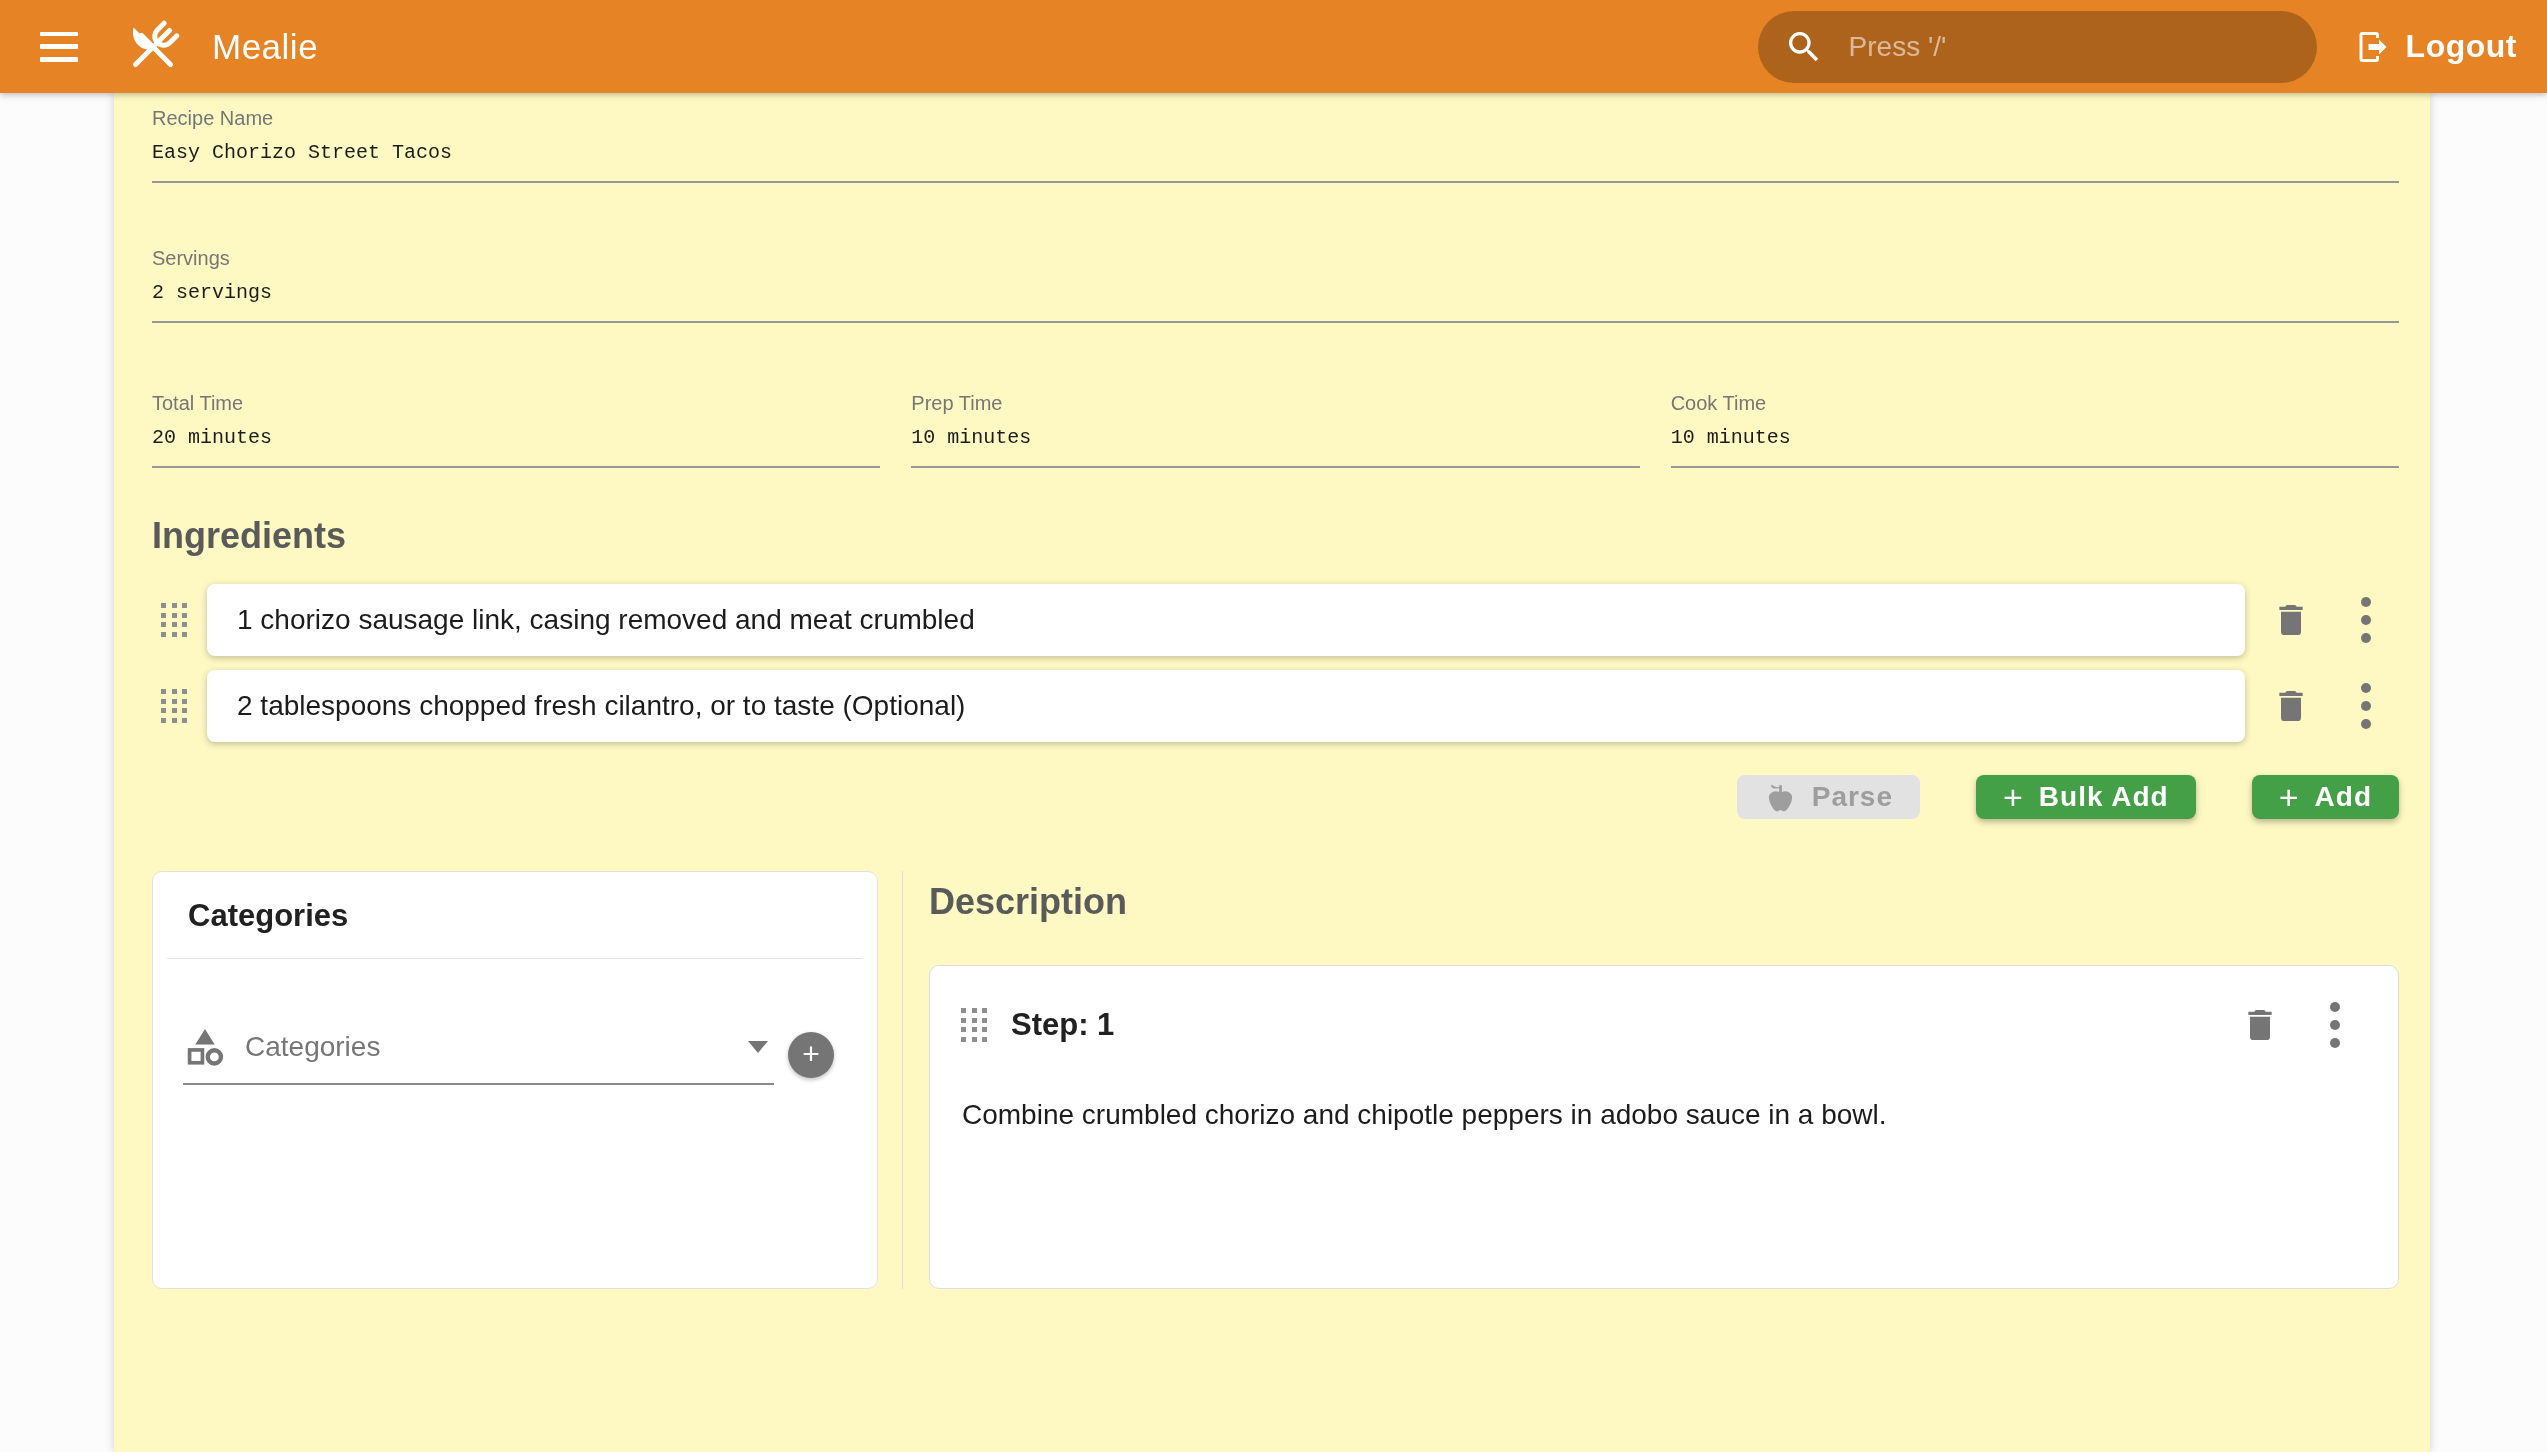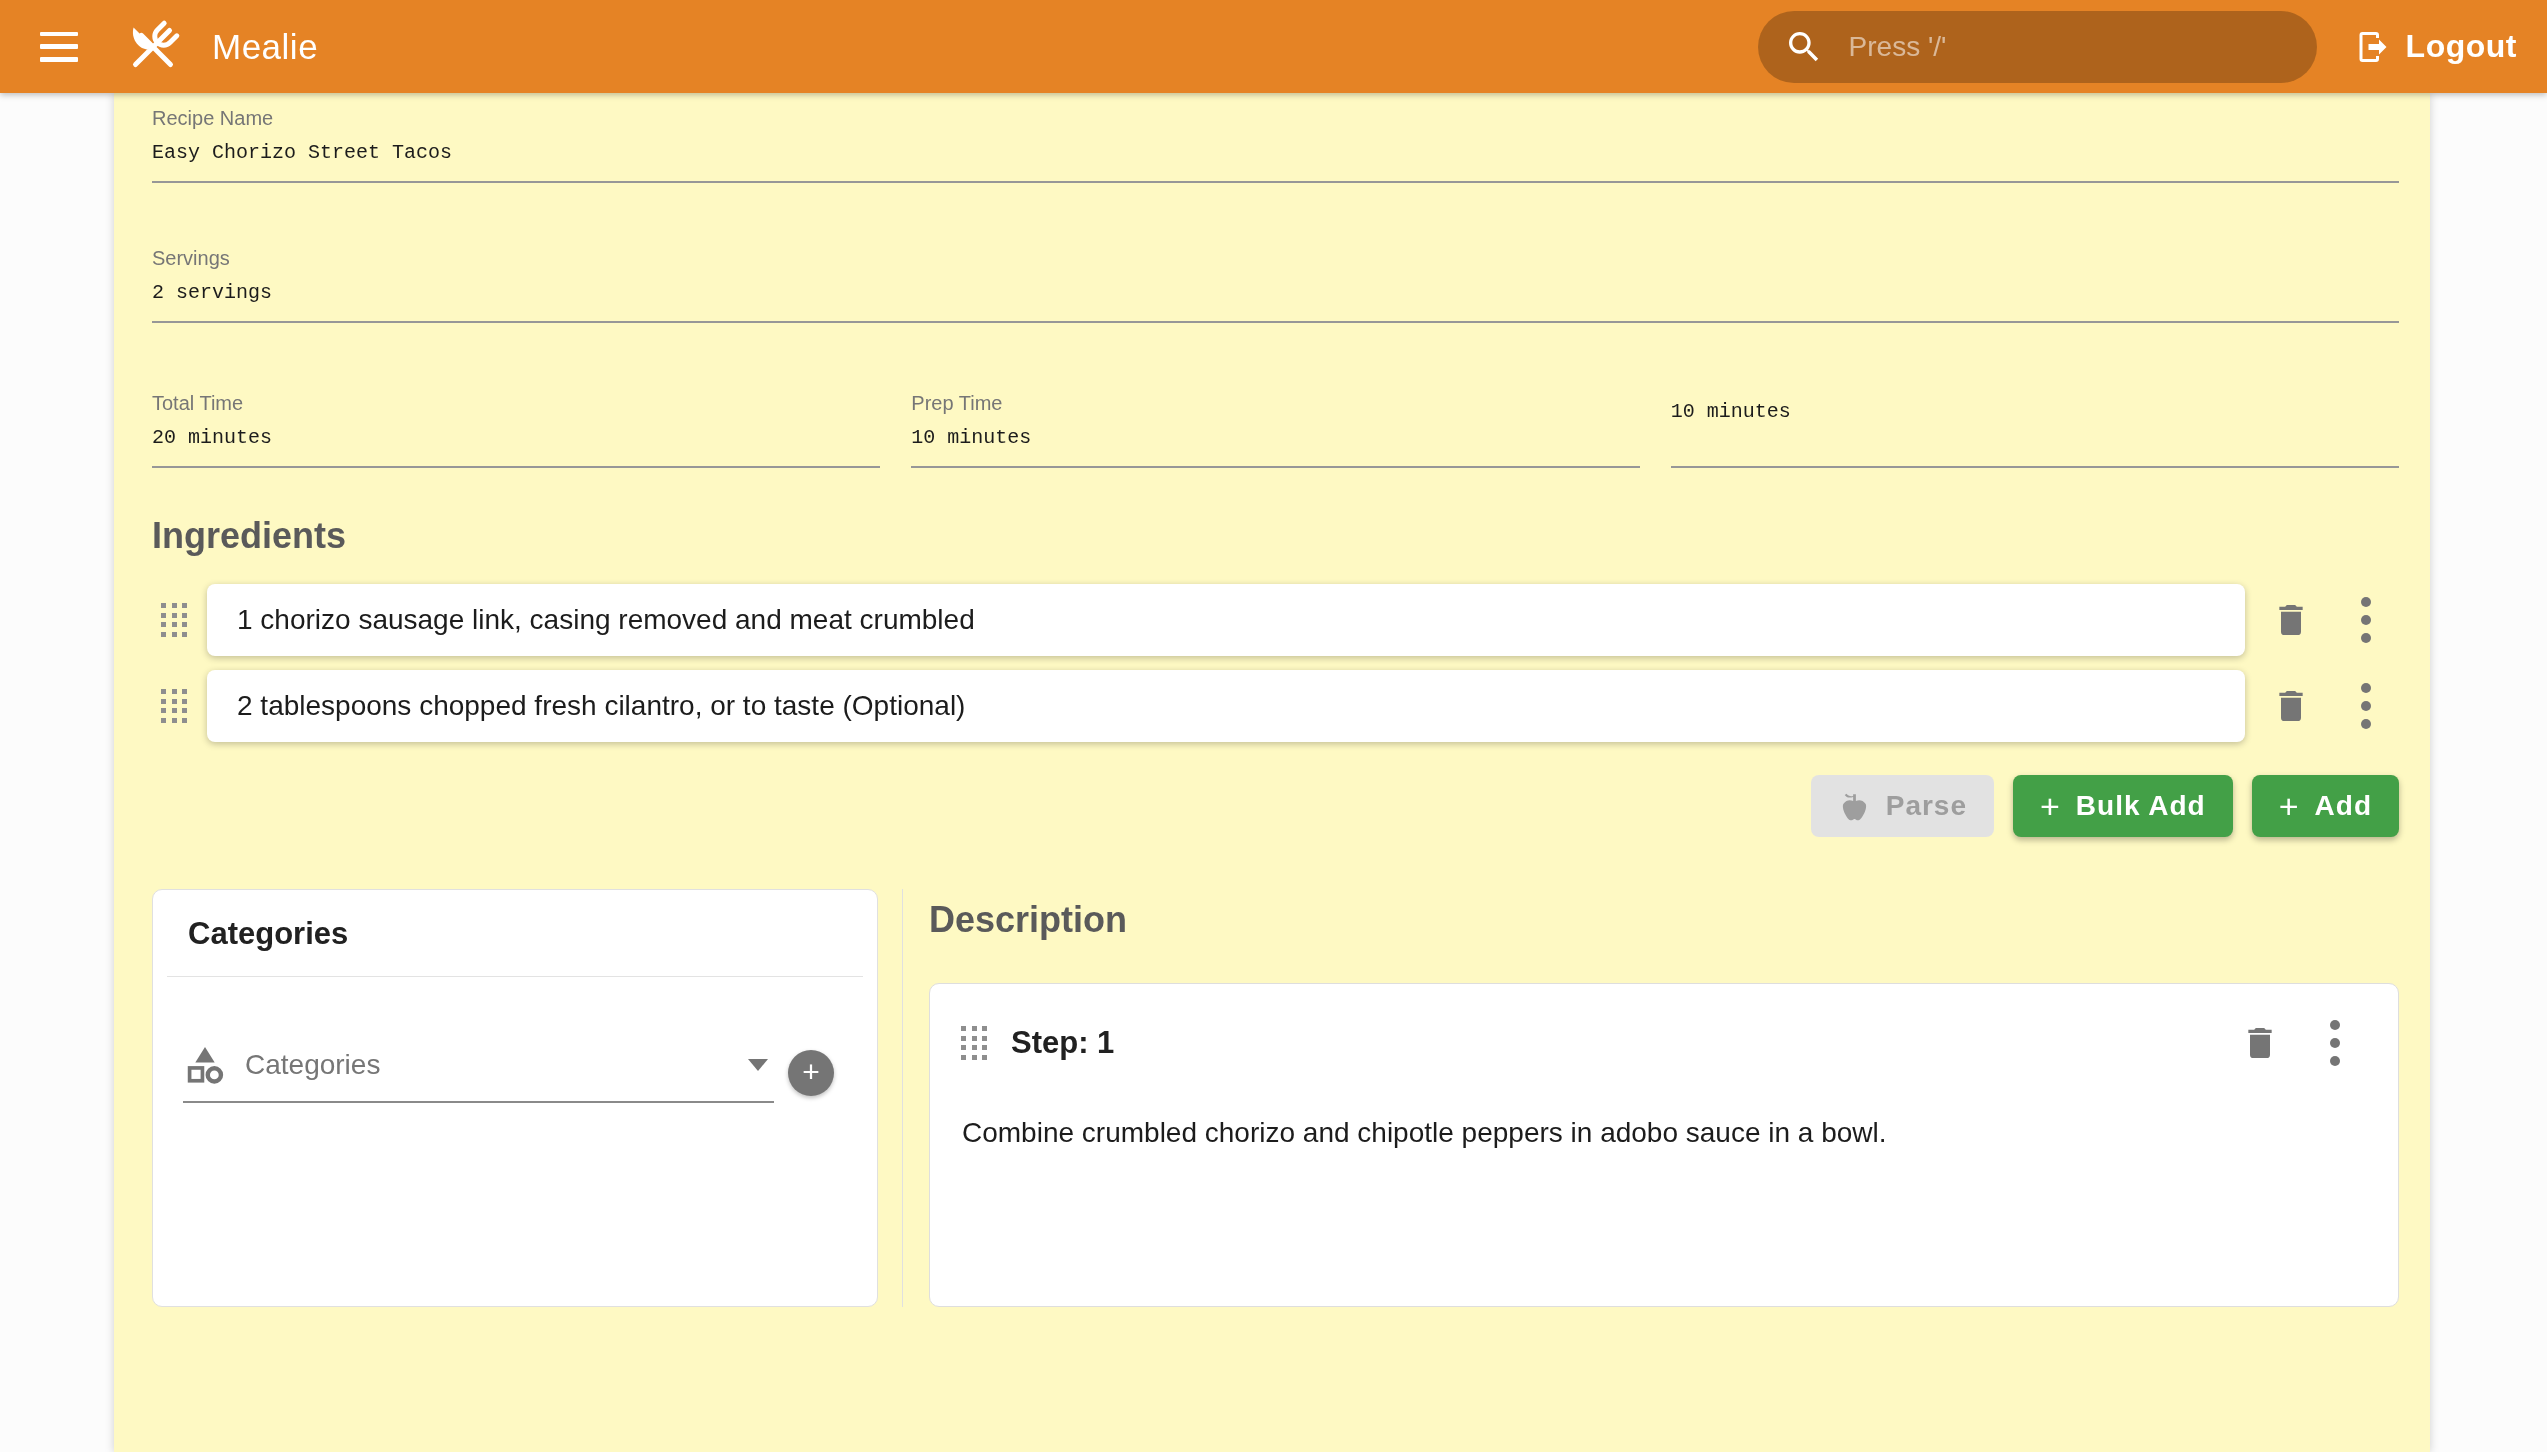--- a/index.html
+++ b/index.html
@@ -50,22 +50,22 @@
   .ing-row .drag-handle{margin:0 20px 0 9px;}
   .ing-field{flex:1;height:72px;background:#fff;border-radius:8px;box-shadow:0 2px 7px rgba(0,0,0,.24);
     display:flex;align-items:center;}
   .ing-field input{width:100%;border:none;outline:none;font-family:inherit;font-size:28px;color:#1c1c1c;padding:0 30px;background:transparent;}
   .icon-btn{background:none;border:none;cursor:pointer;display:flex;align-items:center;justify-content:center;}
   .trash-btn{margin-left:26px;} .trash-btn svg{width:40px;height:40px;}
   .kebab{display:flex;flex-direction:column;gap:8px;margin-left:50px;margin-right:28px;}
   .kebab i{width:10px;height:10px;border-radius:50%;background:#757575;display:block;}
 
   .btn-row{margin-top:33px;display:flex;justify-content:flex-end;gap:19px;}
-  .btn{height:62px;border-radius:8px;border:none;display:flex;align-items:center;gap:15px;
-    padding:0 27px;font-family:inherit;font-size:28px;font-weight:600;letter-spacing:1px;cursor:pointer;}
+  .btn{height:44px;border-radius:8px;border:none;display:flex;align-items:center;gap:15px;
+    padding:0 27px;font-family:inherit;font-size:28px;font-weight:600;letter-spacing:1px;cursor:pointer;margin-left:37px;}
   .btn-disabled{background:#e2e2e2;color:#9e9e9e;cursor:default;}
   .btn-disabled svg{width:33px;height:33px;}
   .btn-green{background:#43A047;color:#fff;box-shadow:0 3px 6px rgba(0,0,0,.28);}
   .plus-glyph{font-size:34px;font-weight:400;line-height:1;}
 
   
   .bottom{margin-top:52px;display:flex;align-items:stretch;height:418px;}
   .col-left{width:726px;flex:none;}
   .vdivider{width:1px;background:#e0e0e0;margin-left:24px;flex:none;}
   .col-right{flex:1;margin-left:26px;display:flex;flex-direction:column;}
@@ -150,20 +150,21 @@
   <div class="time-row">
     <div class="fgroup">
       <div class="flabel">Total Time</div>
       <input class="fvalue" value="20 minutes" style="">
     </div>
     <div class="fgroup">
       <div class="flabel">Prep Time</div>
       <input class="fvalue" value="10 minutes" style="">
     </div>
     <div class="fgroup">
+      <div class="flabel">Cook Time</div>
       <input class="fvalue" value="10 minutes" style="">
     </div>
   </div>
 
 
   <h2 class="section-heading ing-heading">Ingredients</h2>
 
   <div class="ing-rows">
     <div class="ing-row">
       <span class="drag-handle">

